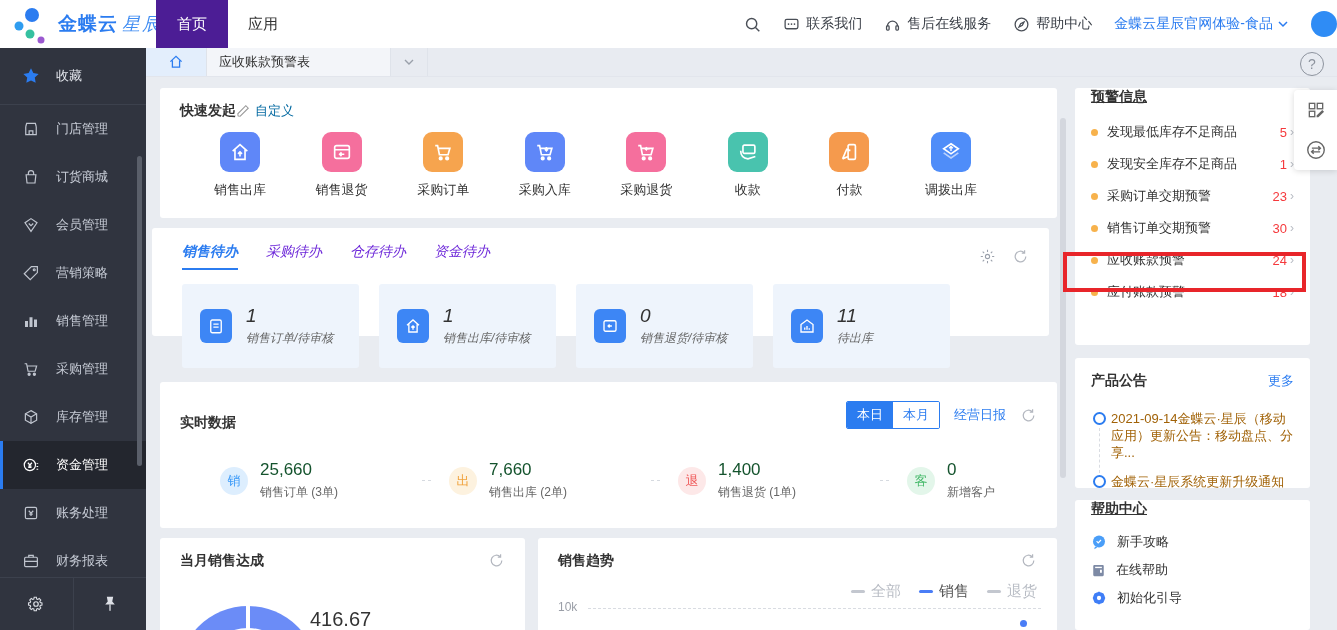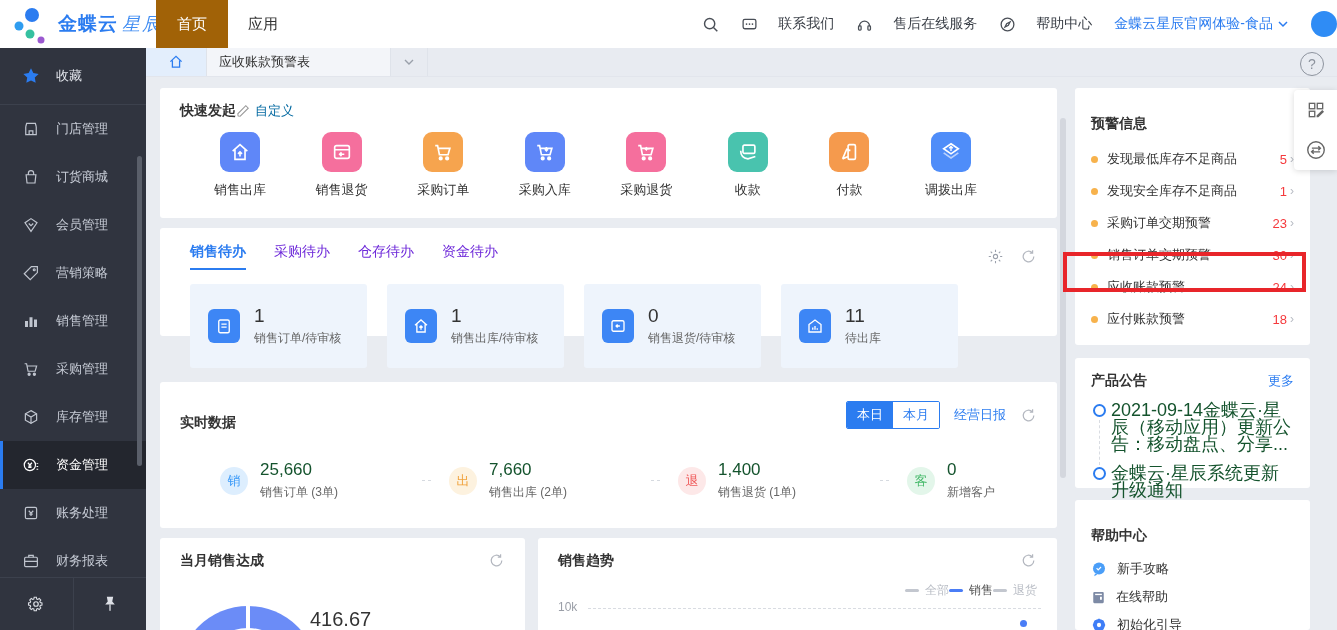--- a/index.html
+++ b/index.html
@@ -7,24 +7,24 @@
        font-family:"Liberation Sans","DejaVu Sans",sans-serif;color:#333;font-size:13px;}
   .abs{position:absolute;}
   svg{display:block;}
 
   
   .header{left:0;top:0;width:1337px;height:48px;background:#fff;z-index:30;}
   .logo{left:8px;top:4px;display:flex;align-items:center;height:40px;}
   .brand{font-size:19px;font-weight:bold;color:#2b7cf0;margin-left:6px;letter-spacing:1px;}
   .brand-suffix{font-size:18px;color:#3f8cf2;font-style:italic;margin-left:4px;letter-spacing:2px;}
   .nav-tab{top:0;height:48px;display:flex;align-items:center;justify-content:center;font-size:15px;cursor:pointer;}
-  .nav-home{left:156px;width:72px;background:#a16207;color:#fff;}
+  .nav-home{left:156px;width:72px;background:#4c1d95;color:#fff;}
   .nav-apps{left:228px;width:70px;color:#333;}
   .hright{right:18px;top:0;height:48px;display:flex;align-items:center;gap:22px;color:#3a3f47;font-size:14px;}
-  .hitem{display:flex;align-items:center;gap:20px;cursor:pointer;}
+  .hitem{display:flex;align-items:center;gap:6px;cursor:pointer;}
   .account{color:#2b7cf0;display:flex;align-items:center;gap:4px;cursor:pointer;}
   .avatar{width:26px;height:26px;border-radius:50%;background:#2f8cf5;margin-right:-18px;}
 
   
   .tabbar{left:146px;top:48px;width:1191px;height:28px;background:#e8ebf1;border-bottom:1px solid #e2e5ec;z-index:20;}
   .hometab{left:0;top:0;width:60px;height:28px;background:#e3eefc;display:flex;align-items:center;justify-content:center;cursor:pointer;}
   .pagetab{left:60px;top:0;width:185px;height:28px;background:#f3f5f9;border-left:1px solid #dfe3ea;border-right:1px solid #dfe3ea;
            display:flex;align-items:center;padding:0 12px;box-sizing:border-box;color:#333;cursor:pointer;}
   .tabchev{left:245px;top:0;width:36px;height:28px;display:flex;align-items:center;justify-content:center;border-right:1px solid #dfe3ea;cursor:pointer;}
   .qmark{left:1300px;top:52px;width:22px;height:22px;border:1.5px solid #8d939e;border-radius:50%;
@@ -49,21 +49,21 @@
   
   .c-quick{left:160px;top:88px;width:897px;height:130px;}
   .quick-head{display:flex;justify-content:flex-start;align-items:center;padding:14px 20px 0 20px;}
   .customize{display:flex;align-items:center;gap:5px;color:#0369a1;cursor:pointer;}
   .quick-row{display:flex;justify-content:space-between;padding:12px 66px 0 40px;}
   .quick-item{display:flex;flex-direction:column;align-items:center;gap:9px;cursor:pointer;width:80px;}
   .qicon{width:40px;height:40px;border-radius:9px;display:flex;align-items:center;justify-content:center;}
   .quick-item span.qlabel{font-size:13px;color:#333;white-space:nowrap;}
 
   
-  .c-todo{left:160px;top:228px;width:897px;height:108px;}
+  .c-todo{left:152px;top:228px;width:897px;height:108px;font-style:italic;}
   .todo-head{display:flex;align-items:center;padding:15px 20px 0 30px;}
   .todo-tabs{display:flex;gap:28px;flex:1;}
   .ttab{font-size:14px;color:#6d28d9;padding-bottom:7px;cursor:pointer;}
   .ttab.active{color:#2b7cf0;font-weight:bold;border-bottom:2px solid #2b7cf0;}
   .todo-tools{display:flex;gap:16px;align-items:center;}
   .todo-cards{display:flex;gap:20px;padding:14px 0 0 30px;}
   .tcard{width:177px;height:84px;background:#eef4fc;border-radius:3px;display:flex;align-items:center;padding-left:18px;gap:14px;cursor:pointer;box-sizing:border-box;}
   .ticon{width:32px;height:34px;border-radius:6px;background:#3d86f5;display:flex;align-items:center;justify-content:center;}
   .tval{font-size:19px;color:#333;}
   .tlabel{font-size:12px;color:#666;margin-top:3px;}
@@ -89,43 +89,43 @@
   .c-month{left:160px;top:538px;width:365px;height:120px;overflow:hidden;}
   .month-head{display:flex;justify-content:space-between;padding:14px 20px 0 20px;}
   .donut{position:absolute;left:18px;top:68px;width:140px;height:140px;border-radius:50%;
          background:conic-gradient(#fff 0deg 2deg,#6b8cf7 2deg 358deg,#fff 358deg 360deg);}
   .donut-hole{position:absolute;left:40px;top:90px;width:96px;height:96px;border-radius:50%;background:#fff;}
   .donut-val{position:absolute;left:150px;top:70px;font-size:20px;color:#333;}
 
   
   .c-trend{left:538px;top:538px;width:519px;height:120px;overflow:hidden;}
   .trend-head{display:flex;justify-content:space-between;padding:14px 20px 0 20px;}
-  .legend{position:absolute;right:20px;top:44px;display:flex;align-items:center;font-size:12px;color:#b9bdc5;}
+  .legend{position:absolute;right:20px;top:44px;display:flex;gap:18px;align-items:center;font-size:15px;color:#b9bdc5;}
   .leg{display:flex;align-items:center;gap:6px;cursor:pointer;}
   .leg .dash{width:14px;height:3px;border-radius:2px;background:#c3c7cf;}
   .leg.active{color:#555;} .leg.active .dash{background:#4a7df6;}
   .ytick{position:absolute;left:20px;top:62px;color:#9a9ea7;font-size:12px;}
   .gridline{position:absolute;left:50px;right:16px;top:70px;border-top:1px dashed #d9dce2;}
   .dot{position:absolute;left:482px;top:82px;width:7px;height:7px;border-radius:50%;background:#4a7df6;}
 
   
   .c-alert{left:1075px;top:88px;width:235px;height:257px;}
   .c-ann{left:1075px;top:358px;width:235px;height:130px;}
   .c-help{left:1075px;top:500px;width:235px;height:130px;overflow:hidden;}
-  .rpad{padding:27px 16px 0 16px;}
+  .rpad{padding:0 16px 0 16px;text-decoration:underline;}
   .alert-list{padding:10px 16px 0 16px;}
   .alert-item{display:flex;align-items:center;height:32px;cursor:pointer;}
   .adot{width:7px;height:7px;border-radius:50%;background:#f7b24c;margin-right:9px;flex:none;}
   .alabel{flex:1;font-size:13px;color:#333;white-space:nowrap;}
   .acount{color:#f5393c;font-size:13px;margin-right:3px;}
   .achev{color:#b8bcc4;font-size:12px;}
   .ann-head{display:flex;justify-content:space-between;align-items:center;padding:14px 16px 0 16px;}
   .more{color:#2b7cf0;font-size:13px;cursor:pointer;}
   .ann-list{padding:12px 14px 0 18px;}
-  .ann-item{position:relative;padding-left:18px;font-size:18px;color:#14532d;line-height:17px;margin-bottom:12px;cursor:pointer;}
+  .ann-item{position:relative;padding-left:18px;font-size:13px;color:#a16207;line-height:17px;margin-bottom:12px;cursor:pointer;margin-top:8px;}
   .ann-item .ring{position:absolute;left:0;top:2px;width:9px;height:9px;border:2.5px solid #2b7cf0;border-radius:50%;background:#fff;}
   .ann-item .tline{position:absolute;left:6px;top:18px;bottom:-12px;border-left:1px dashed #d9dce2;}
   .help-list{padding:10px 16px 0 16px;}
   .help-item{display:flex;align-items:center;gap:10px;height:28px;font-size:13px;color:#333;cursor:pointer;}
 
   
   .floatpanel{left:1294px;top:90px;width:43px;height:80px;background:#fff;border-radius:4px 0 0 4px;
               box-shadow:0 1px 6px rgba(0,0,0,.15);z-index:40;display:flex;flex-direction:column;}
   .fbtn{flex:1;display:flex;align-items:center;justify-content:center;color:#666;cursor:pointer;}
 

